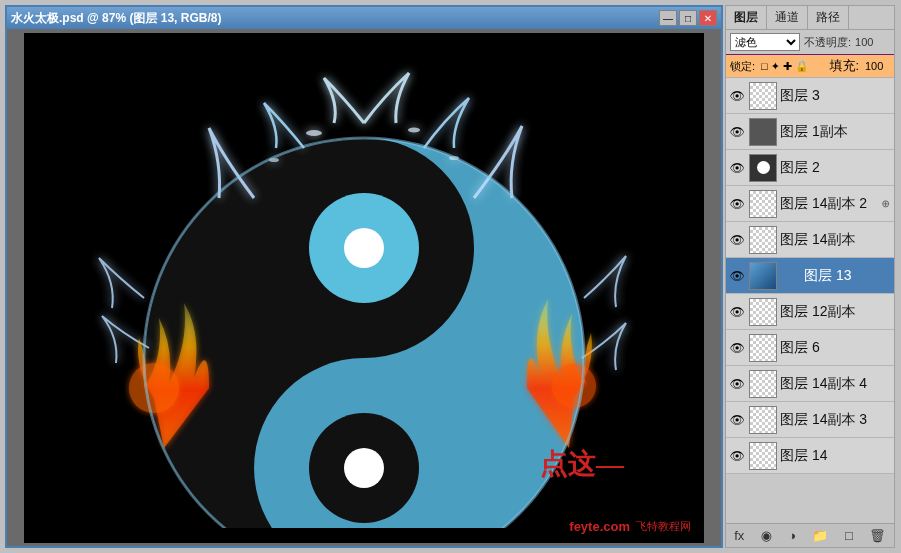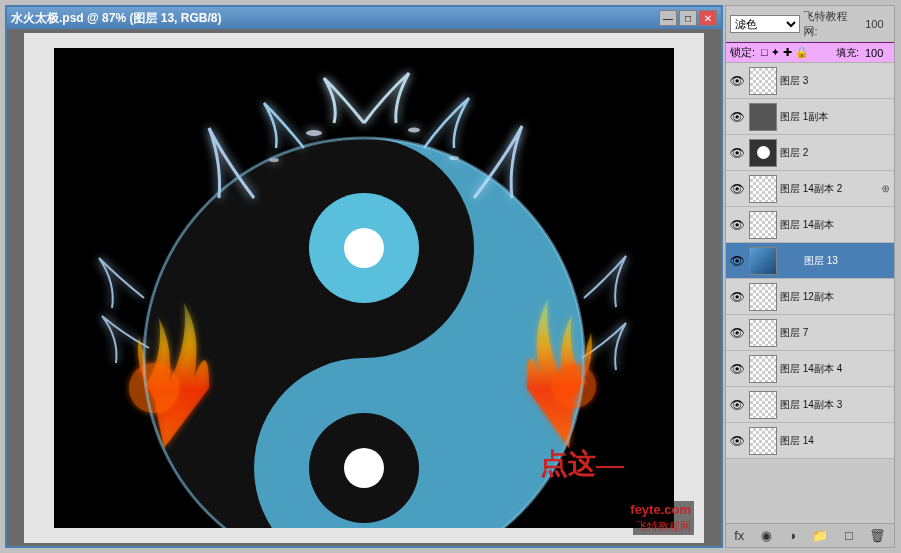--- a/index.html
+++ b/index.html
@@ -65,21 +65,21 @@
       align-items: center;
       justify-content: center;
       overflow: hidden;
       position: relative;
     }
 
     
     .yinyang-canvas {
       width: 680px;
       height: 510px;
-      background: #e5e5e5;
+      background: #000000;
       position: relative;
       overflow: hidden;
     }
 
     
     .yinyang-svg {
       position: absolute;
       top: 15px;
       left: 30px;
       width: 620px;
@@ -99,21 +99,21 @@
       align-items: center;
       gap: 5px;
     }
 
     
     .watermark {
       position: absolute;
       bottom: 8px;
       right: 10px;
       display: flex;
-      flex-direction: column;
+      flex-direction: row;
       align-items: flex-end;
     }
     .watermark-top {
       color: #cc2222;
       font-size: 13px;
       font-weight: bold;
       background: rgba(0,0,0,0.5);
       padding: 1px 3px;
     }
     .watermark-bottom {
@@ -182,26 +182,26 @@
       width: 25px;
     }
 
     
     .lock-row {
       display: flex;
       align-items: center;
       padding: 2px 4px;
       gap: 6px;
       flex-shrink: 0;
-      background: #f0abfc;
+      background: #fdba74;
       border-bottom: 1px solid #b0b0b0;
     }
     .lock-label { font-size: 11px; }
     .lock-icons { display: flex; gap: 2px; font-size: 11px; }
-    .fill-label { font-size: 10px; margin-left: auto; }
+    .fill-label { font-size: 13px; margin-left: auto; }
     .fill-value { font-size: 11px; width: 25px; }
 
     
     .layer-list {
       flex: 1;
       overflow-y: auto;
       background: #c8c8c8;
     }
 
     .layer-item {
@@ -273,21 +273,21 @@
       position: absolute;
       top: 25%;
       left: 25%;
       width: 50%;
       height: 50%;
       background: white;
       border-radius: 50%;
     }
 
     .layer-name {
-      font-size: 10px;
+      font-size: 14px;
       color: #111;
       flex: 1;
       overflow: hidden;
       white-space: nowrap;
     }
 
     .layer-badge {
       font-size: 10px;
       margin-right: 2px;
       color: #555;
@@ -443,28 +443,33 @@
       <div class="watermark">
         <div class="watermark-top">feyte.com</div>
         <div class="watermark-bottom">飞特教程网</div>
       </div>
     </div>
   </div>
 </div>
 
 <div class="right-panel">
 
+  <div class="panel-tabs">
+    <div class="panel-tab active">图层</div>
+    <div class="panel-tab">通道</div>
+    <div class="panel-tab">路径</div>
+  </div>
 
   <div class="blend-row">
     <select class="blend-select">
       <option>滤色</option>
       <option>正常</option>
       <option>叠加</option>
     </select>
-    <span class="opacity-label">飞特教程网:</span>
+    <span class="opacity-label">不透明度:</span>
     <span class="opacity-value">100</span>
   </div>
 
   <div class="lock-row">
     <span class="lock-label">锁定:</span>
     <span class="lock-icons">□ ✦ ✚ 🔒</span>
     <span class="fill-label">填充:</span>
     <span class="fill-value">100</span>
   </div>
 
@@ -518,21 +523,21 @@
         <div class="layer-thumb">
           <div class="thumb-checker"></div>
         </div>
         <span class="layer-name">图层 12副本</span>
       </div>
       <div class="layer-item">
         <div class="layer-eye" style="font-size: 12px;">👁</div>
         <div class="layer-thumb">
           <div class="thumb-checker"></div>
         </div>
-        <span class="layer-name">图层 7</span>
+        <span class="layer-name">图层 6</span>
       </div>
       <div class="layer-item">
         <div class="layer-eye" style="font-size: 12px;">👁</div>
         <div class="layer-thumb">
           <div class="thumb-checker"></div>
         </div>
         <span class="layer-name">图层 14副本 4</span>
       </div>
       <div class="layer-item">
         <div class="layer-eye" style="font-size: 12px;">👁</div>

